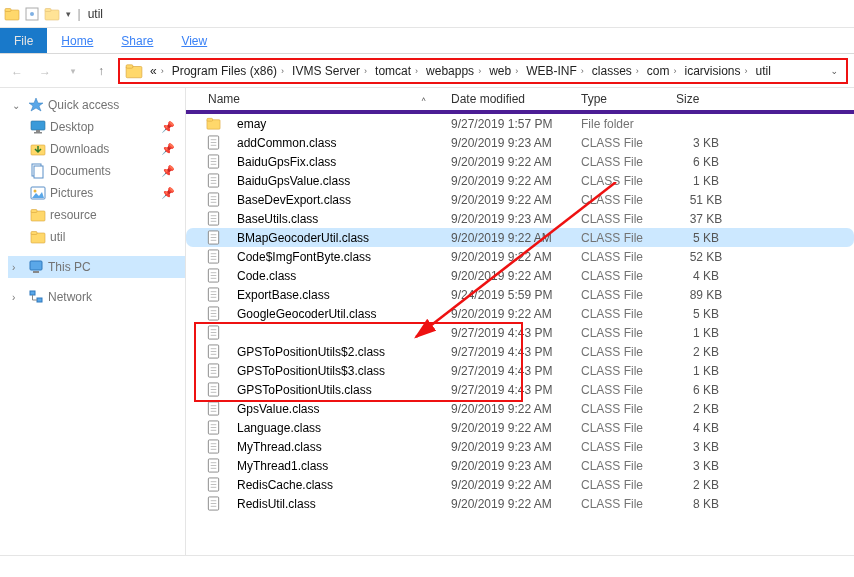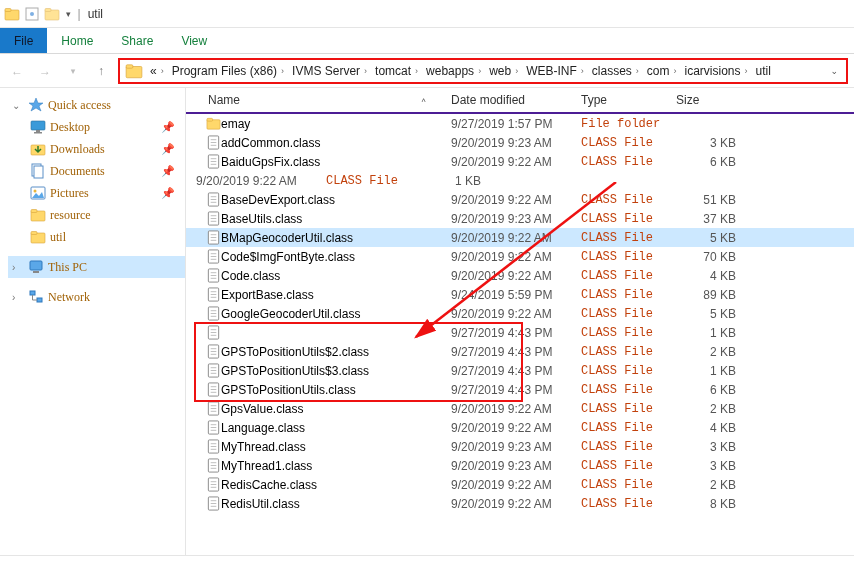--- a/index.html
+++ b/index.html
@@ -7,60 +7,60 @@
 
 .titlebar { height: 28px; background: #fff; border-bottom: 1px solid #e5e5e5; display: flex; align-items: center; padding: 0 4px; gap: 4px; }
 .titlebar .folder-ico { width: 16px; height: 16px; }
 .titlebar .qat-ico { width: 16px; height: 16px; opacity: 0.7; }
 .titlebar .title-sep { color: #999; margin: 0 3px; }
 .titlebar .title-txt { color: #333; }
 .titlebar .down-caret { font-size: 9px; color: #555; margin-left: 2px; }
 
 .ribbon-tabs { height: 26px; display: flex; align-items: stretch; border-bottom: 1px solid #d9d9d9; }
 .ribbon-tabs .tab { padding: 0 14px; display: flex; align-items: center; cursor: pointer; }
-.ribbon-tabs .tab.file { background: #1979ca; color: #0f172a; }
-.ribbon-tabs .tab.reg { color: #15803d; }
+.ribbon-tabs .tab.file { background: #1979ca; color: #e5e5e5; }
+.ribbon-tabs .tab.reg { color: #3b82f6; text-decoration: underline; }
 
 .navbar { height: 34px; display: flex; align-items: center; padding: 2px 6px; gap: 6px; border-bottom: 1px solid #e5e5e5; }
 .nav-btn { width: 22px; height: 22px; display: flex; align-items: center; justify-content: center; color: #7a7a7a; cursor: pointer; }
 .nav-btn.disabled { color: #bcbcbc; }
 .addr-wrap { flex: 1; height: 26px; border: 2px solid #e11; display: flex; align-items: center; padding: 0 2px; background: #fff; }
 .addr-ico { width: 18px; height: 18px; margin: 0 3px; }
 .crumb { display: flex; align-items: center; padding: 0 4px; height: 22px; cursor: pointer; color: #222; white-space: nowrap; }
 .crumb .sep { font-size: 9px; color: #666; margin-left: 4px; }
 .refresh-caret { margin-left: auto; padding: 0 6px; color: #555; font-size: 9px; }
 
 .main { display: flex; height: calc(100% - 28px - 26px - 34px - 22px); }
 .tree { width: 186px; border-right: 1px solid #e5e5e5; padding: 6px 0 0 8px; overflow: hidden; }
 .tree-group { margin-bottom: 8px; }
 .tree-line { display: flex; align-items: center; height: 22px; gap: 4px; padding: 0 4px; cursor: pointer; }
 .tree-line.sel { background: #cce8ff; }
 .tree-exp { width: 12px; font-size: 10px; color: #777; }
 .tree-ico { width: 16px; height: 16px; }
-.tree-txt { color: #a16207; font-family: Liberation Serif, serif; }
+.tree-txt { color: #737373; }
 .tree-child { padding-left: 18px; }
 .pin { margin-left: auto; color: #888; font-size: 11px; padding-right: 6px; }
 
 .content { flex: 1; position: relative; overflow: hidden; }
-.col-head { display: flex; height: 26px; align-items: center; border-bottom: 2px solid #4c1d95; color: #333; position: relative; }
+.col-head { display: flex; height: 26px; align-items: center; border-bottom: 4px solid #4c1d95; color: #333; position: relative; }
 .col-head .col { padding: 0 10px; height: 100%; display: flex; align-items: center; border-right: 1px solid transparent; }
 .col-name { width: 255px; padding-left: 22px !important; }
 .col-date { width: 130px; }
 .col-type { width: 95px; }
 .col-size { width: 80px; justify-content: flex-start; }
 .sort-caret { font-size: 8px; color: #555; margin-left: auto; margin-right: 4px; }
 
 .rows { }
 .row { display: flex; height: 19px; align-items: center; cursor: pointer; }
-.row.sel { background: #cce8ff; }
+.row.sel { background: #cce8ff; border-radius: 7px; }
 .row .cell { padding: 0 10px; overflow: hidden; white-space: nowrap; }
-.row .c-name { width: 255px; display: flex; align-items: center; gap: 0; padding-left: 20px; }
+.row .c-name { width: 255px; display: flex; align-items: center; gap: 16px; padding-left: 20px; }
 .row .c-date { width: 130px; color: #555; }
-.row .c-type { width: 95px; color: #c2410c; font-family: Liberation Mono, monospace; }
-.row .c-size { width: 80px; color: #555; text-align: right; }
+.row .c-type { width: 95px; color: #737373; }
+.row .c-size { width: 80px; color: #555; text-align: center; }
 .file-ico { width: 15px; height: 15px; flex-shrink: 0; }
 
 .status { position: absolute; bottom: 0; left: 0; right: 0; height: 22px; border-top: 1px solid #e5e5e5; display: flex; align-items: center; padding: 0 10px; color: #555; background: #fff; }
 
 .hl-box { position: absolute; border: 2px solid #e11; pointer-events: none; }
 .arrow-svg { position: absolute; left: 220px; top: 94px; pointer-events: none; }
 
 svg { display: block; }
 </style>
 </head>
@@ -305,20 +305,26 @@
             <svg class="file-ico" viewBox="0 0 16 16">
               <use href="#i-file"></use>
             </svg>
             <span>BaiduGpsFix.class</span>
           </div>
           <div class="cell c-date">9/20/2019 9:22 AM</div>
           <div class="cell c-type">CLASS File</div>
           <div class="cell c-size">6 KB</div>
         </div>
         <div class="row">
+          <div class="cell c-name">
+            <svg class="file-ico" viewBox="0 0 16 16">
+              <use href="#i-file"></use>
+            </svg>
+            <span>BaiduGpsValue.class</span>
+          </div>
           <div class="cell c-date">9/20/2019 9:22 AM</div>
           <div class="cell c-type">CLASS File</div>
           <div class="cell c-size">1 KB</div>
         </div>
         <div class="row">
           <div class="cell c-name">
             <svg class="file-ico" viewBox="0 0 16 16">
               <use href="#i-file"></use>
             </svg>
             <span>BaseDevExport.class</span>
@@ -351,21 +357,21 @@
         </div>
         <div class="row">
           <div class="cell c-name">
             <svg class="file-ico" viewBox="0 0 16 16">
               <use href="#i-file"></use>
             </svg>
             <span>Code$ImgFontByte.class</span>
           </div>
           <div class="cell c-date">9/20/2019 9:22 AM</div>
           <div class="cell c-type">CLASS File</div>
-          <div class="cell c-size">70 KB</div>
+          <div class="cell c-size">52 KB</div>
         </div>
         <div class="row">
           <div class="cell c-name">
             <svg class="file-ico" viewBox="0 0 16 16">
               <use href="#i-file"></use>
             </svg>
             <span>Code.class</span>
           </div>
           <div class="cell c-date">9/20/2019 9:22 AM</div>
           <div class="cell c-type">CLASS File</div>

